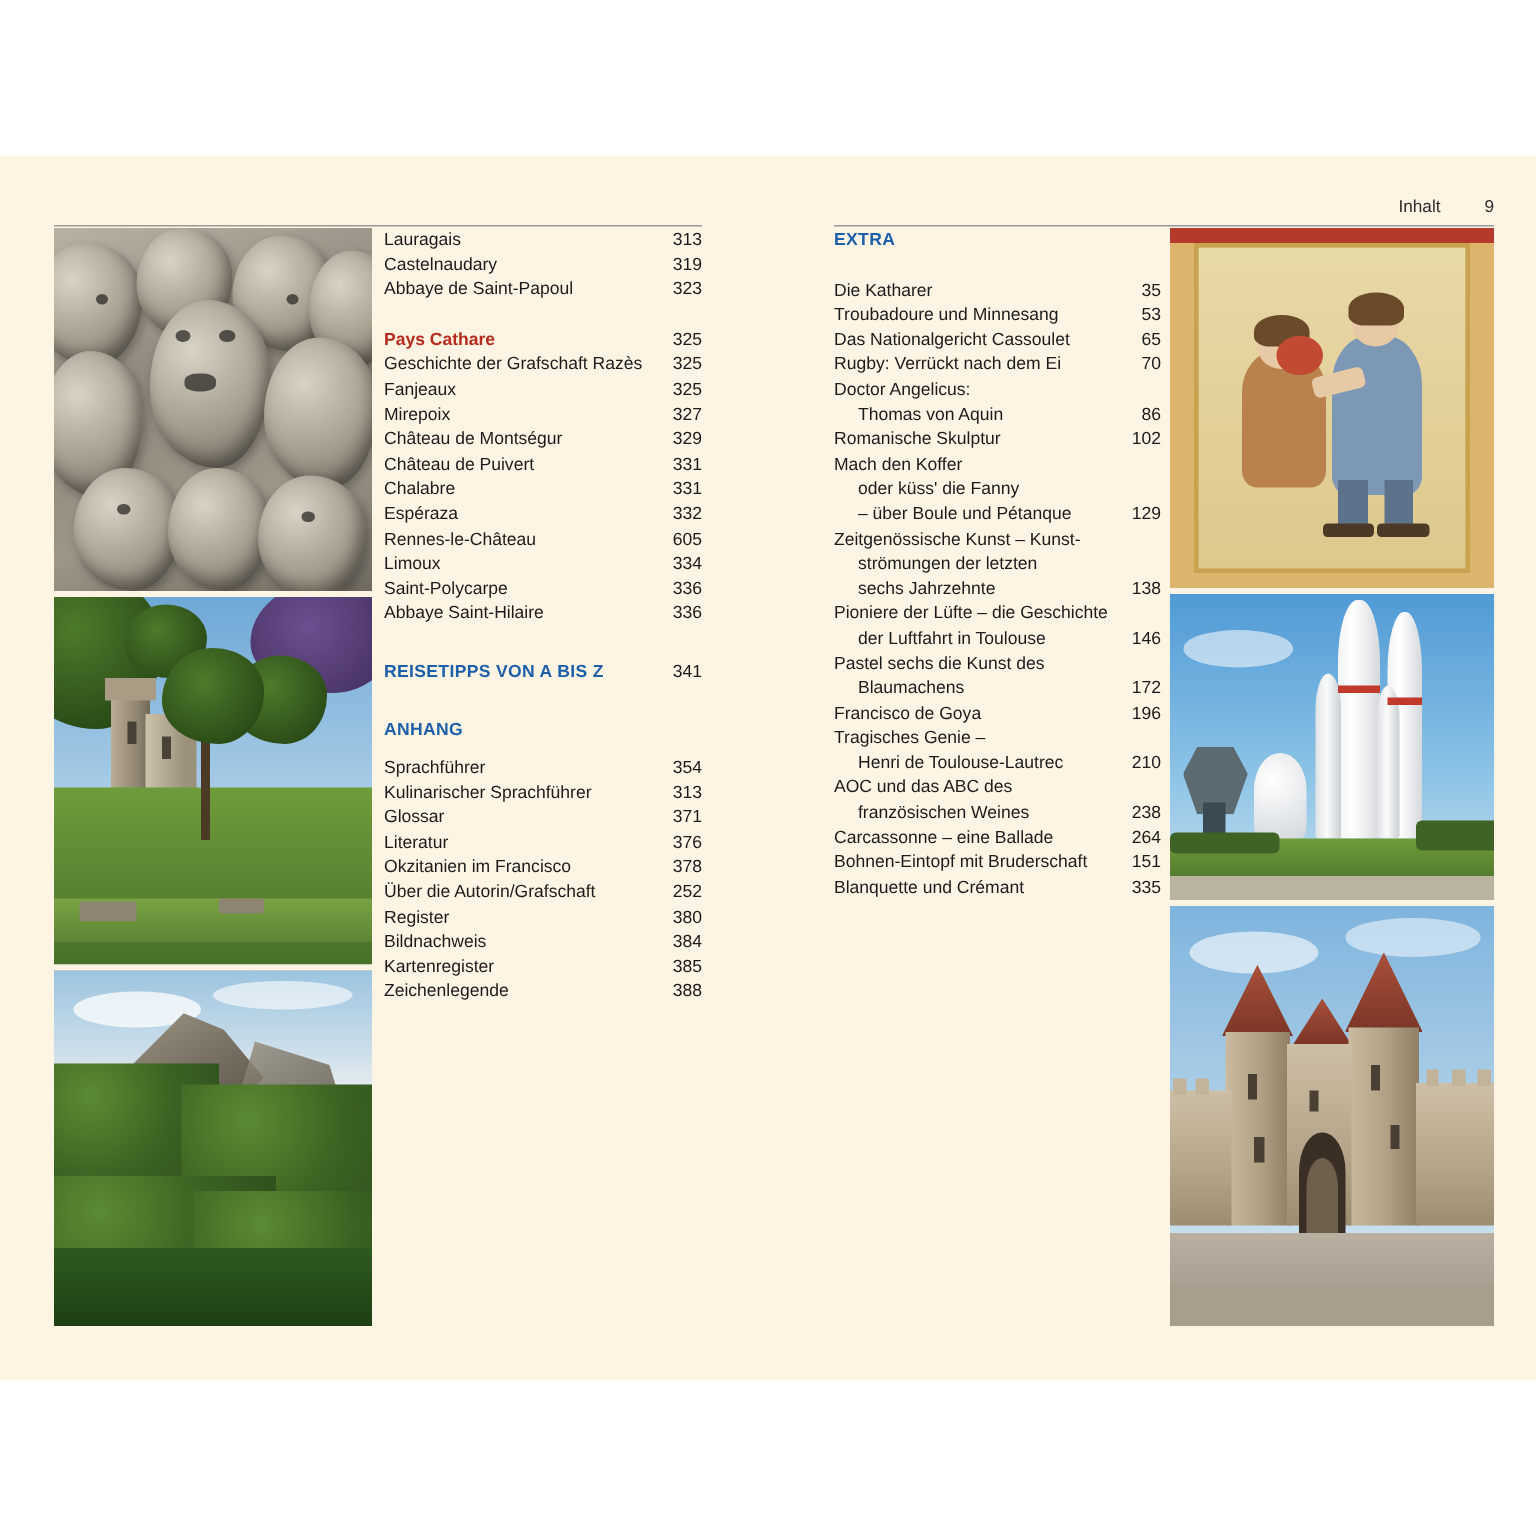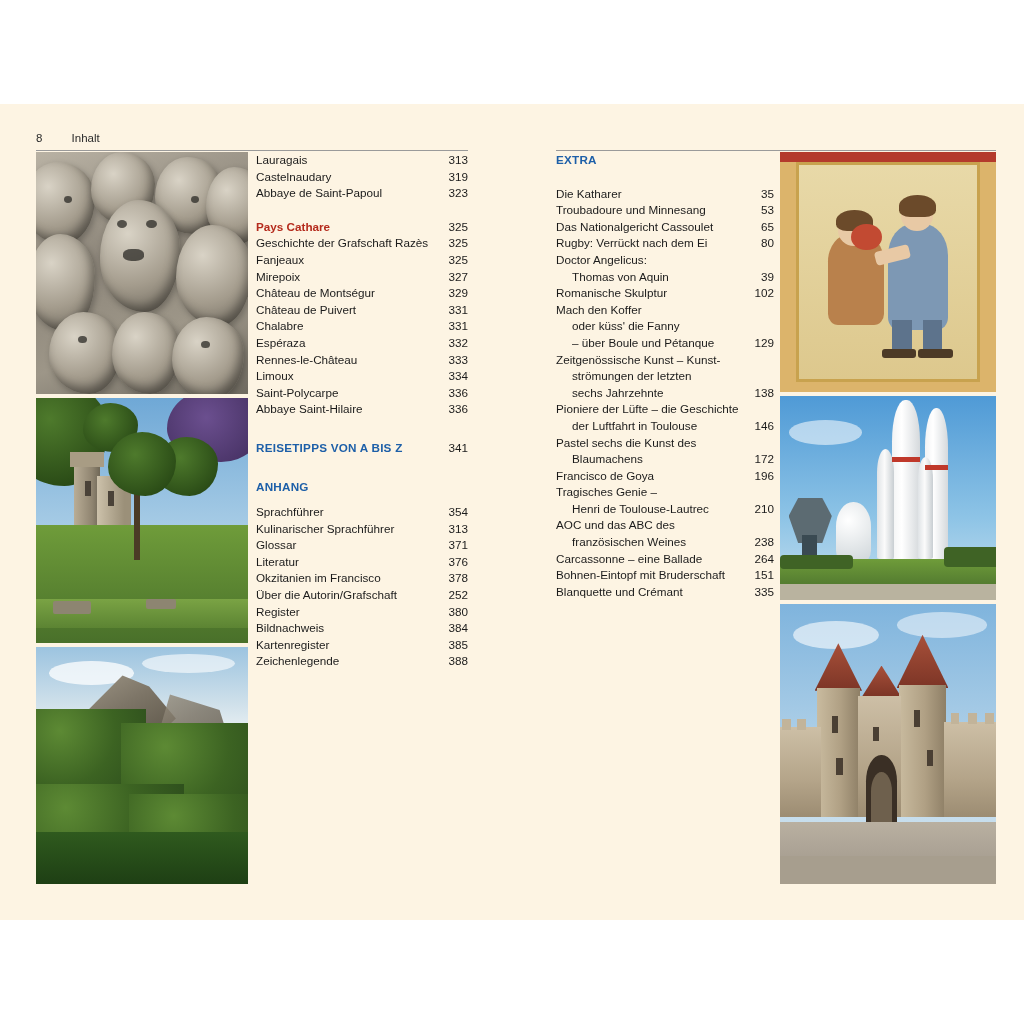--- a/index.html
+++ b/index.html
@@ -188,24 +188,20 @@
   .cc-ground{ position: absolute; left: 0; right: 0; bottom: 0; background: linear-gradient(#b9b0a1,#9d9488); }
   .cc-merlon{ position: absolute; background: #c2b49a; }
 </style>
 </head>
 <body>
 
 <div class="spread">
 
   <div class="page page-left">
 
-    <div class="runhead runhead-left">
-      <span class="folio">8</span>
-      <span>Inhalt</span>
-    </div>
     <div class="rule rule-left"></div>
 
     <div class="photo" id="photo-capital">
       <div class="ph-inner cap-bg">
         <div class="cap-blob" style="left:-6%;top:4%;width:34%;height:34%;"></div>
         <div class="cap-blob" style="left:26%;top:0%;width:30%;height:30%;"></div>
         <div class="cap-blob" style="left:56%;top:2%;width:32%;height:32%;"></div>
         <div class="cap-blob" style="left:80%;top:6%;width:28%;height:32%;"></div>
         <div class="cap-blob" style="left:30%;top:20%;width:38%;height:46%;"></div>
         <div class="cap-blob" style="left:-4%;top:34%;width:32%;height:40%;"></div>
@@ -266,21 +262,21 @@
       <div class="toc-row">
         <span class="label">Chalabre</span>
         <span class="pg">331</span>
       </div>
       <div class="toc-row">
         <span class="label">Espéraza</span>
         <span class="pg">332</span>
       </div>
       <div class="toc-row">
         <span class="label">Rennes-le-Château</span>
-        <span class="pg">333</span>
+        <span class="pg">605</span>
       </div>
       <div class="toc-row">
         <span class="label">Limoux</span>
         <span class="pg">334</span>
       </div>
       <div class="toc-row">
         <span class="label">Saint-Polycarpe</span>
         <span class="pg">336</span>
       </div>
       <div class="toc-row">
@@ -377,20 +373,24 @@
         <div class="ms-forest" style="left:40%;top:32%;width:70%;height:50%;"></div>
         <div class="ms-forest" style="left:-10%;top:58%;width:80%;height:50%;"></div>
         <div class="ms-forest" style="left:44%;top:62%;width:70%;height:46%;"></div>
         <div style="position:absolute;left:0;bottom:0;width:100%;height:22%;background:linear-gradient(#2f5a1e,#1e3f14);"></div>
       </div>
     </div>
   </div>
 
   <div class="page page-right">
 
+    <div class="runhead runhead-right">
+      <span>Inhalt</span>
+      <span class="folio">9</span>
+    </div>
     <div class="rule rule-right"></div>
 
     <div class="toc toc-right">
       <div class="section-head-blue">EXTRA</div>
 
       <div class="gap-m"></div>
 
       <div class="toc-row">
         <span class="label">Die Katharer</span>
         <span class="pg">35</span>
@@ -398,29 +398,29 @@
       <div class="toc-row">
         <span class="label">Troubadoure und Minnesang</span>
         <span class="pg">53</span>
       </div>
       <div class="toc-row">
         <span class="label">Das Nationalgericht Cassoulet</span>
         <span class="pg">65</span>
       </div>
       <div class="toc-row">
         <span class="label">Rugby: Verrückt nach dem Ei</span>
-        <span class="pg">80</span>
+        <span class="pg">70</span>
       </div>
       <div class="toc-row">
         <span class="label">Doctor Angelicus:</span>
         <span class="pg"></span>
       </div>
       <div class="toc-row indent">
         <span class="label">Thomas von Aquin</span>
-        <span class="pg">39</span>
+        <span class="pg">86</span>
       </div>
       <div class="toc-row">
         <span class="label">Romanische Skulptur</span>
         <span class="pg">102</span>
       </div>
       <div class="toc-row">
         <span class="label">Mach den Koffer</span>
         <span class="pg"></span>
       </div>
       <div class="toc-row indent">

